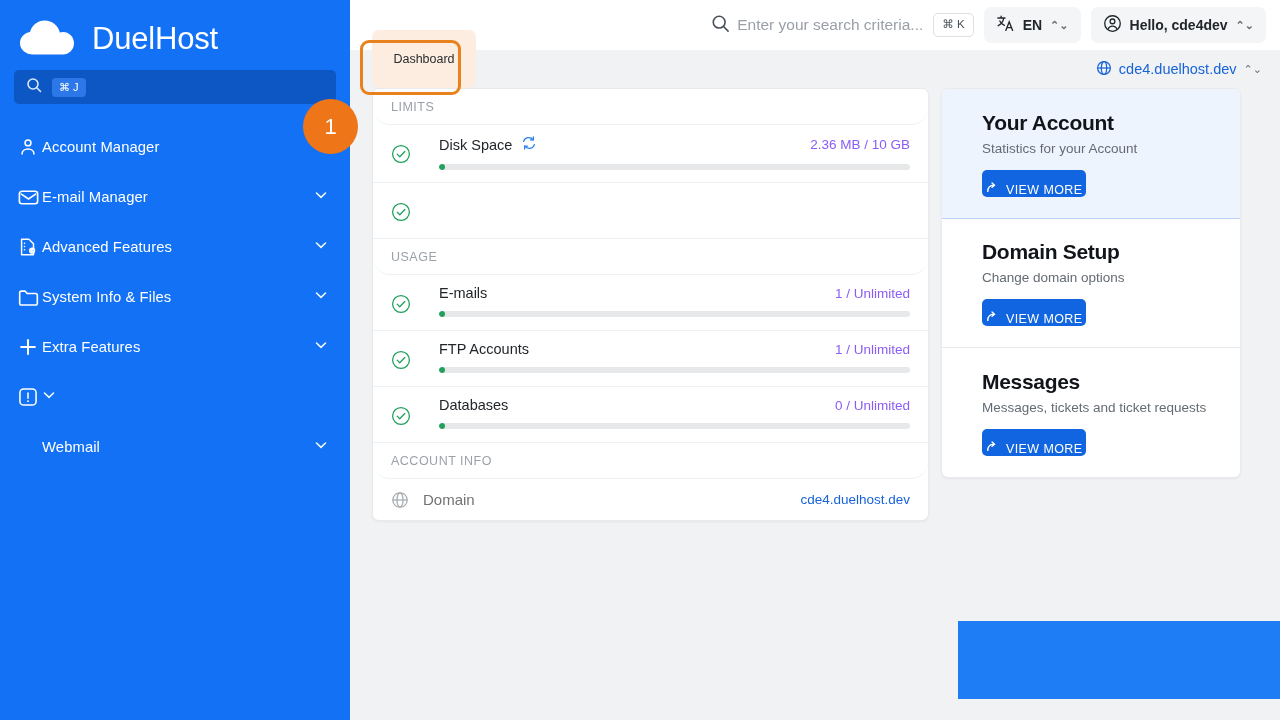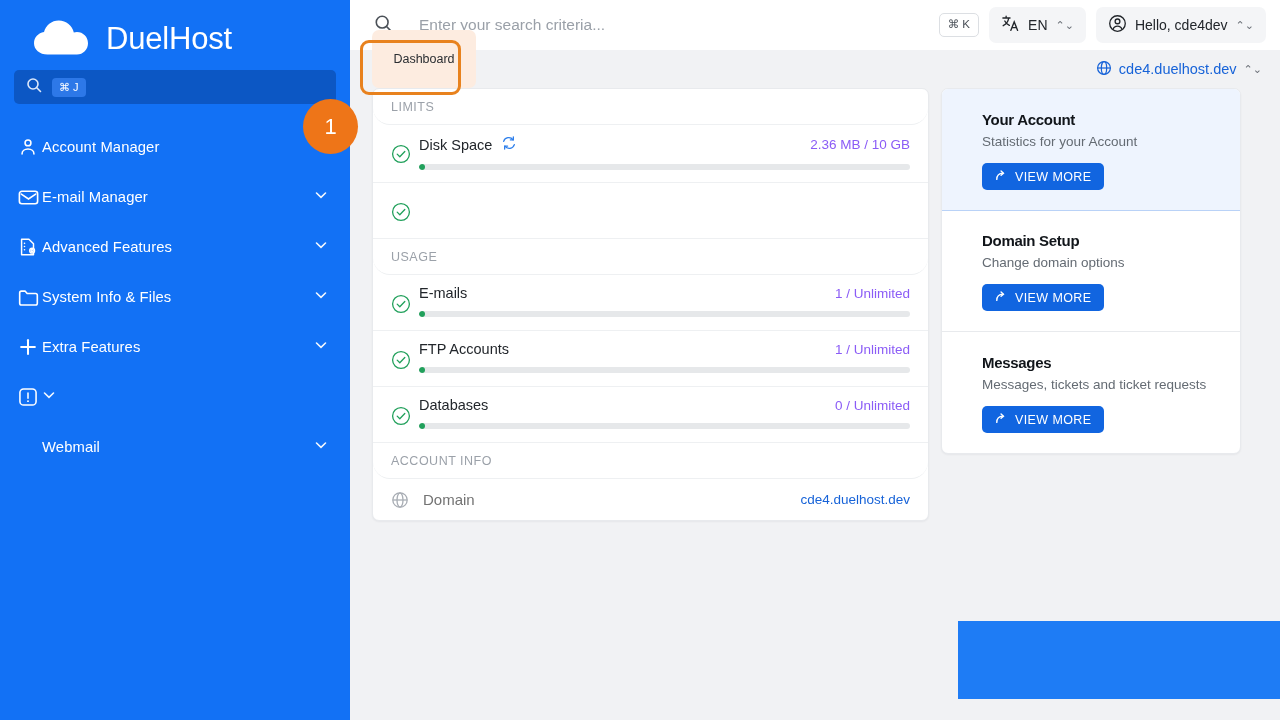--- a/index.html
+++ b/index.html
@@ -17,21 +17,21 @@
   .sidebar {
     width: 350px; height: 720px;
     background: #1271F5;
     flex: 0 0 350px;
     position: relative;
     z-index: 5;
     padding-top: 0;
   }
   .brand {
     display: flex; align-items: center; gap: 12px;
-    padding: 14px 0 0 18px; height: 62px; margin-left: 14px;
+    padding: 14px 0 0 18px; height: 62px;
   }
   .cloud-icon { width: 62px; height: 40px; position: relative; flex: 0 0 62px; }
   .brand-name {
     color: #ffffff; font-size: 31px; font-weight: 400; letter-spacing: -0.2px;
     line-height: 1;
   }
 
   .side-search {
     margin: 8px 14px 0 14px;
     height: 34px;
@@ -67,32 +67,32 @@
     background: #f1f2f4;
     display: flex; flex-direction: column;
   }
 
   .topbar {
     height: 50px; background: #ffffff;
     display: flex; align-items: center;
     padding: 0 14px 0 10px; gap: 10px;
     flex: 0 0 50px;
   }
-  .searchwrap { flex: 1; display: flex; align-items: center; gap: 26px; padding-left: 14px; }
+  .searchwrap { flex: 1; display: flex; align-items: center; gap: 7px; padding-left: 14px; justify-content: flex-end; }
   .search-ph { color: #9aa0a8; font-size: 15.5px; }
   .kbd-top {
     border: 1px solid #dcdfe3; border-radius: 5px;
     font-size: 11.5px; color: #4a5058; padding: 5px 8px; line-height: 1;
     background: #fff;
   }
   .pill {
     display: flex; align-items: center; gap: 8px;
     background: #f4f5f7; border-radius: 7px;
     height: 36px; padding: 0 12px;
-    font-size: 14px; color: #22262b; cursor: pointer;
+    font-size: 14px; color: #22262b; cursor: pointer; font-weight: bold;
   }
   .chev-sm { color: #6b7077; font-size: 11px; line-height: 1; }
 
   .subbar {
     height: 38px; flex: 0 0 38px;
     display: flex; align-items: center; justify-content: flex-end;
     padding-right: 18px;
     position: relative;
   }
   .tabchip {
@@ -131,21 +131,21 @@
   .sect-head {
     height: 36px; display: flex; align-items: center;
     padding: 0 18px; color: #9ba1a9;
     font-size: 12.5px; letter-spacing: .5px;
     border-bottom: 1px solid #eef0f2;
     border-radius: 17px;
   }
   .row {
     padding: 10px 18px 12px 18px;
     border-bottom: 1px solid #eef0f2;
-    display: flex; align-items: flex-start; gap: 8px;
+    display: flex; align-items: flex-start; gap: 28px;
   }
   .row:last-child { border-bottom: none; }
   .chk { flex: 0 0 20px; margin-top: 9px; }
   .rowbody { flex: 1; }
   .rowtop { display: flex; align-items: center; }
   .rowname { font-size: 14.5px; color: #22262b; flex: 1; display: flex; align-items: center; gap: 9px; }
   .rowval { font-size: 13.5px; color: #8b5cf6; }
   .bar {
     margin-top: 10px; height: 6px; border-radius: 3px;
     background: #e6e8ea; position: relative; overflow: hidden;
@@ -169,27 +169,27 @@
   
   .sidecards {
     width: 300px; background: #ffffff;
     border: 1px solid #e8eaed; border-radius: 7px;
     box-shadow: 0 1px 2px rgba(16,24,40,.05);
     overflow: hidden;
   }
   .sidecard { padding: 22px 0 20px 0; border-bottom: 1px solid #e8eaed; padding-left: 40px; }
   .sidecard:last-child { border-bottom: none; }
   .sidecard.active { background: #eef4fe; border: 1px solid #b9d2f7; margin: -1px; }
-  .sc-title { font-size: 15px; color: #11151a; font-weight: 700; letter-spacing: -0.3px; }
+  .sc-title { font-size: 21px; color: #11151a; font-weight: 700; letter-spacing: -0.3px; }
   .sc-sub { font-size: 13.5px; color: #646b73; margin-top: 6px; }
   .sc-btn {
-    margin-top: 14px; display: inline-flex; align-items: center; gap: 8px;
+    margin-top: 14px; display: inline-flex; align-items: flex-end; gap: 8px;
     background: #1165E0; color: #ffffff;
     border: none; border-radius: 5px;
-    height: 27px; padding: 0 12px;
+    height: 27px; padding: 0 3px;
     font-size: 12.5px; letter-spacing: .4px; cursor: pointer;
     font-family: inherit;
   }
 
   .blue-block {
     position: absolute; right: 0px; top: 533px;
     width: 322px; height: 78px; background: #1E7CF5;
   }
 
   .badge-1 {

